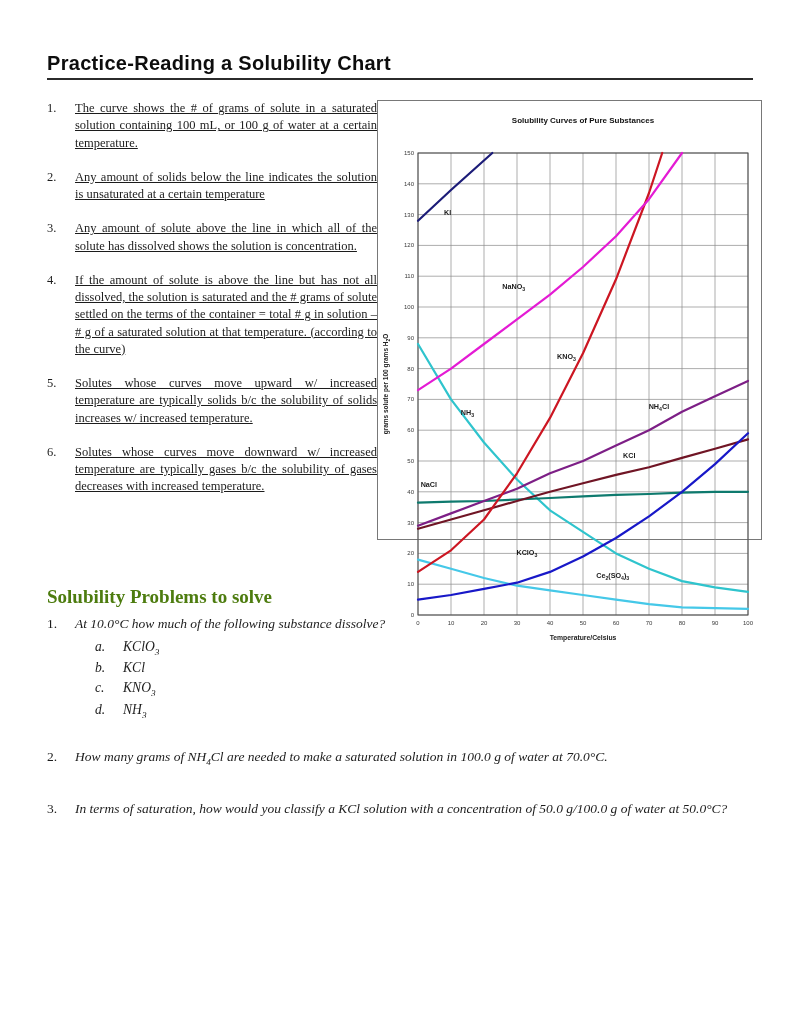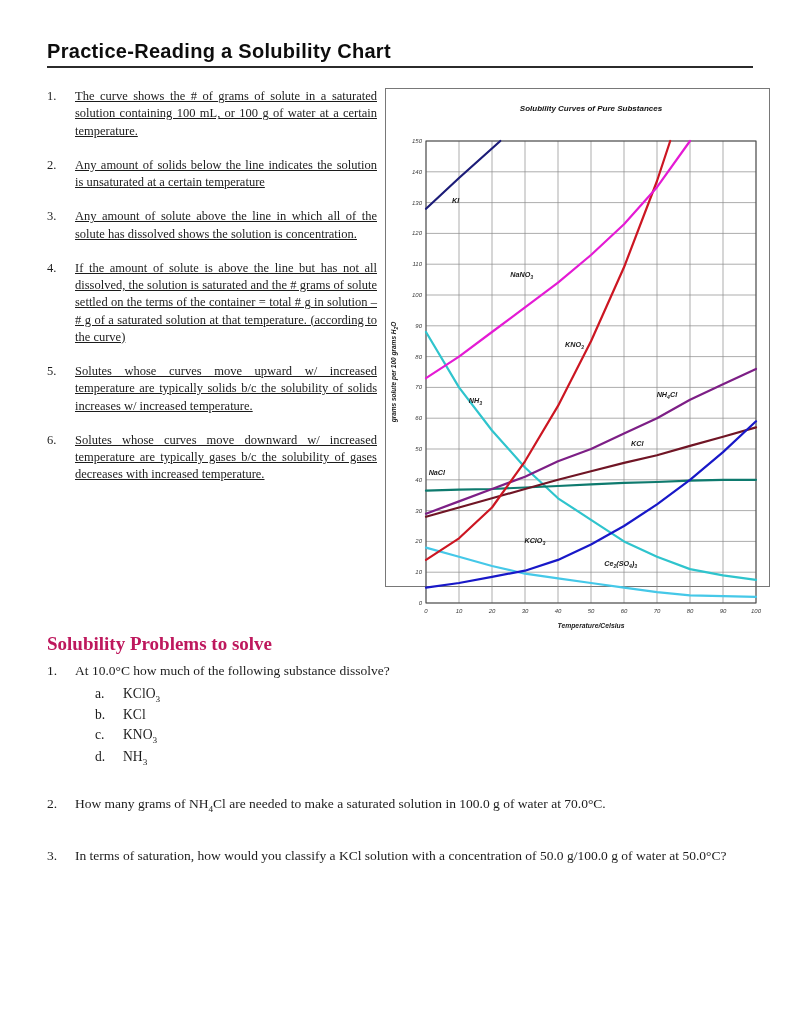--- a/index.html
+++ b/index.html
@@ -1,36 +1,36 @@
 <!DOCTYPE html>
 <html><head>
 <meta charset="utf-8">
 <style>
   * { margin:0; padding:0; box-sizing:border-box; }
   html,body { background:#ffffff; }
   body { width:800px; height:1034px; font-family:"Liberation Serif", serif; color:#1c1c1c; overflow:hidden; }
   .page { padding:40px 30px 0 47px; }
 
-  .hdr-title { font-family:"Liberation Sans", sans-serif; font-weight:bold; font-size:20px; letter-spacing:.3px; color:#0d0d0d; }
+  .hdr-title { font-family:"Liberation Sans", sans-serif; font-weight:bold; font-size:20px; letter-spacing:.3px; color:#0d0d0d;margin-top:12px; }
   .title-rule { border:none; border-top:2px solid #2b2b2b; margin:3px 0 3px 0; width:706px; }
   .hdr-sub { font-family:"Liberation Sans", sans-serif; font-weight:bold; font-size:11px; letter-spacing:.2px; color:#161616; }
 
   .main { display:flex; margin-top:20px; }
   .notes { width:330px; flex:none; }
   .note { display:flex; margin-bottom:17px; font-size:12.5px; line-height:1.38; }
   .note-num { width:28px; flex:none; }
   .note-text { flex:1; text-align:justify;text-decoration:underline; }
 
-  .chart-box { width:385px; height:499px; border:1px solid #787878; margin-left:8px; background:#fff; flex:none;font-style:italic; }
+  .chart-box { width:385px; height:440px; border:1px solid #787878; margin-left:0; background:#fff; flex:none; }
 
   .problems { margin-top:46px; width:700px; }
-  .problems-heading { font-size:19px; font-weight:bold; color:#be185d; margin-bottom:6px; }
+  .problems-heading { font-size:19px; font-weight:bold; color:#4d7c0f; margin-bottom:6px; }
   .problem { display:flex; font-size:13.5px; line-height:1.45; }
   .p-num { width:28px; flex:none; }
-  .p-body { flex:1; }
+  .p-body { flex:1;font-style:italic; }
   .options { margin:3px 0 0 20px; }
   .option { display:flex; font-size:13.6px; line-height:1.42; }
   .opt-letter { width:28px; flex:none; }
   #q2 { margin-top:26px; }
   #q3 { margin-top:30px; }
   sub { font-size:.68em; }
 </style>
 </head>
 <body>
 

